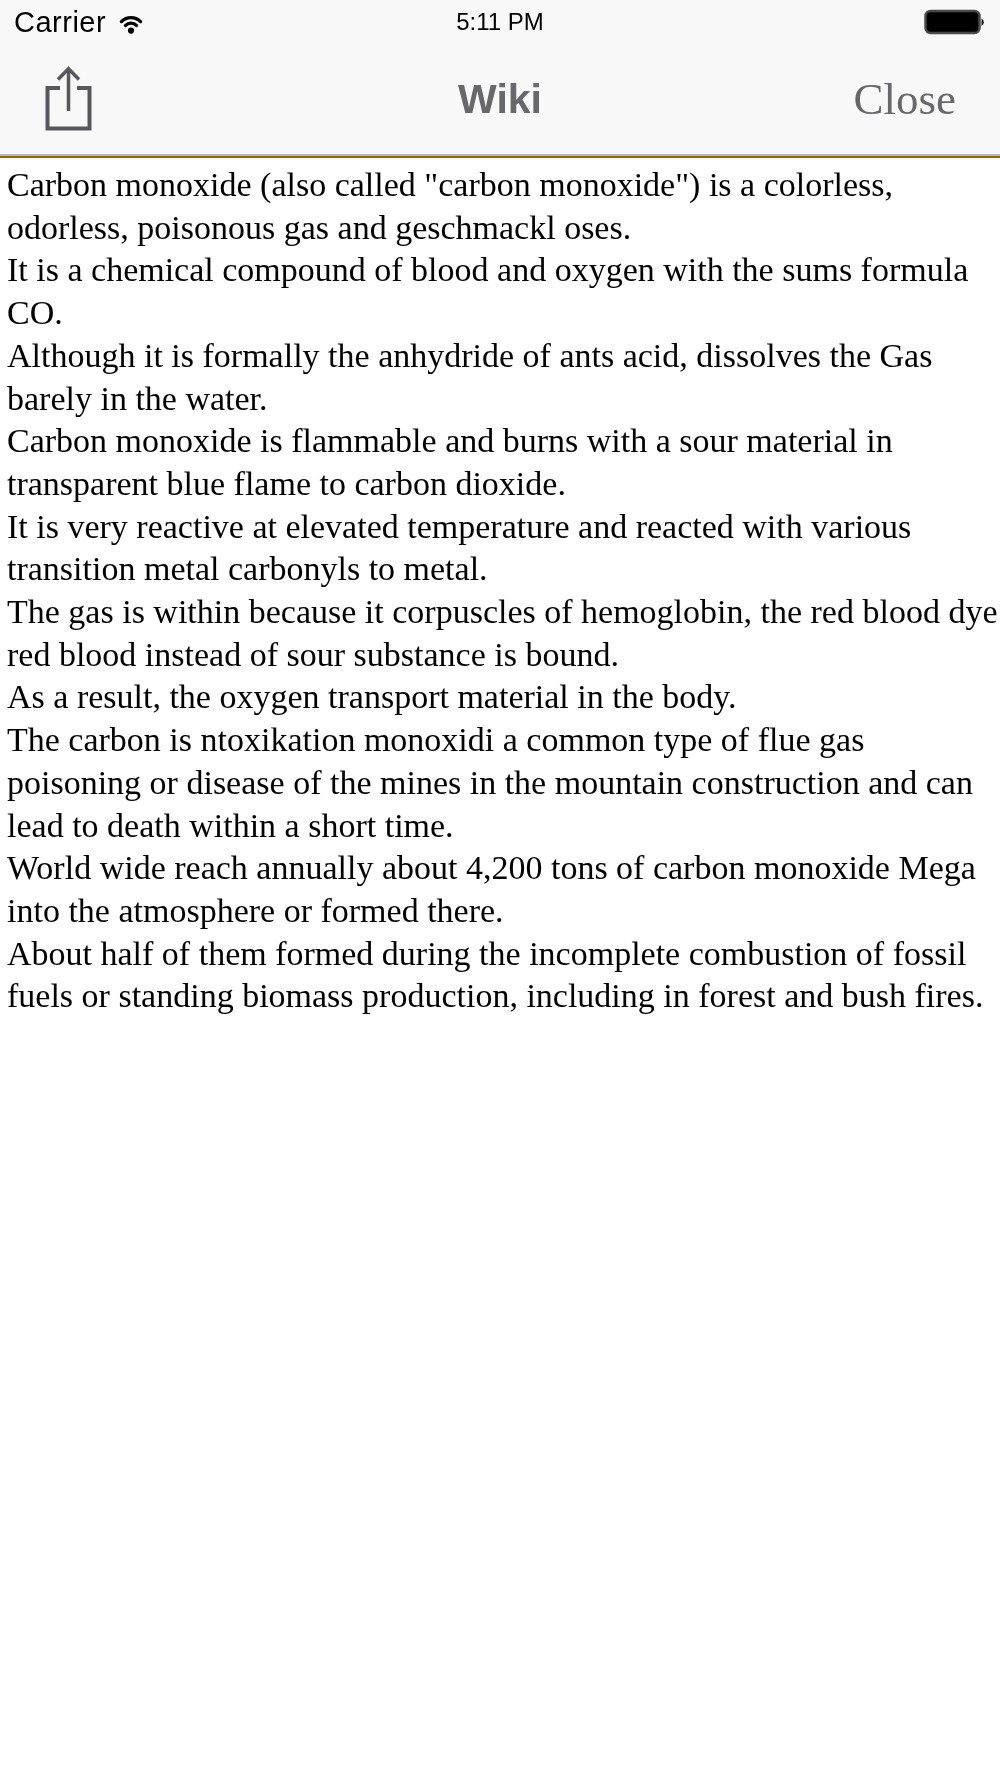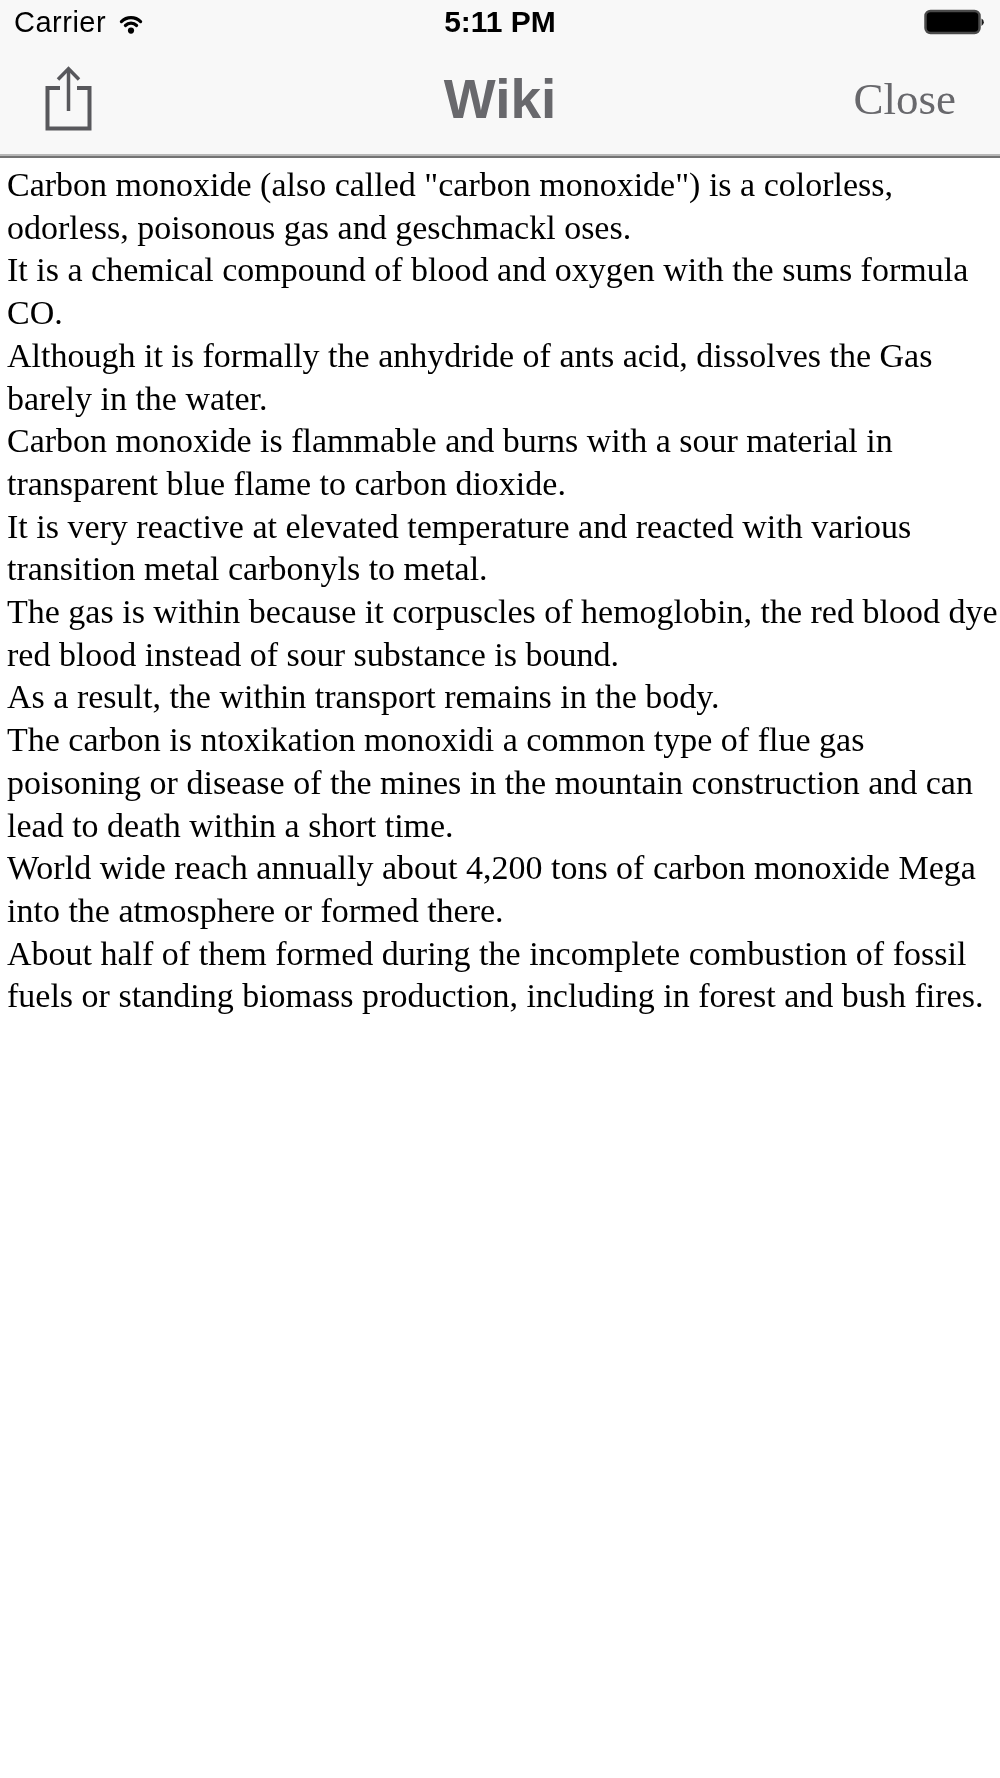--- a/index.html
+++ b/index.html
@@ -9,21 +9,21 @@
     --icon-gray: #58585c;
     --status-text: #000000;
     --body-text: #000000;
   }
   * { margin: 0; padding: 0; box-sizing: border-box; }
   html, body { background: #ffffff; }
   .screen {
     position: relative;
     width: 1000px;
     height: 1778px;
-    background: #737373;
+    background: #a16207;
     overflow: hidden;
     font-family: "Liberation Sans", sans-serif;
   }
   
   .status-bar {
     position: absolute;
     top: 0; left: 0;
     width: 100%;
     height: 44px;
     background: var(--bar-background);
@@ -40,22 +40,22 @@
   .carrier {
     font-size: 29px;
     color: var(--status-text);
     letter-spacing: 0.5px;
   }
   .sb-time {
     position: absolute;
     left: 50%;
     top: 50%;
     transform: translate(-50%, -50%);
-    font-size: 30px;
-    font-weight: bold;
+    font-size: 24px;
+    font-weight: normal;
     color: var(--status-text);
     white-space: nowrap;
   }
   .sb-right { display: flex; align-items: center; }
   
   .nav-bar {
     position: absolute;
     top: 44px; left: 0;
     width: 100%;
     height: 112px;
@@ -70,21 +70,21 @@
     border: none;
     padding: 2px;
     cursor: pointer;
     line-height: 0;
   }
   .nav-title {
     position: absolute;
     left: 50%;
     top: 50%;
     transform: translate(-50%, -50%);
-    font-size: 55px;
+    font-size: 41px;
     font-weight: bold;
     color: var(--nav-text);
     white-space: nowrap;
   }
   .close-btn {
     position: absolute;
     right: 44px;
     top: 50%;
     transform: translateY(-50%);
     background: none;
@@ -147,19 +147,19 @@
     <button class="close-btn">Close</button>
   </div>
 
   <div class="content">
       <div class="sentence">Carbon monoxide (also called "carbon monoxide") is a colorless, odorless, poisonous gas and geschmackl oses.</div>
       <div class="sentence">It is a chemical compound of blood and oxygen with the sums formula CO.</div>
       <div class="sentence">Although it is formally the anhydride of ants acid, dissolves the Gas barely in the water.</div>
       <div class="sentence">Carbon monoxide is flammable and burns with a sour material in transparent blue flame to carbon dioxide.</div>
       <div class="sentence">It is very reactive at elevated temperature and reacted with various transition metal carbonyls to metal.</div>
       <div class="sentence">The gas is within because it corpuscles of hemoglobin, the red blood dye red blood instead of sour substance is bound.</div>
-      <div class="sentence">As a result, the within transport remains in the body.</div>
+      <div class="sentence">As a result, the oxygen transport material in the body.</div>
       <div class="sentence">The carbon is ntoxikation monoxidi a common type of flue gas poisoning or disease of the mines in the mountain construction and can lead to death within a short time.</div>
       <div class="sentence">World wide reach annually about 4,200 tons of carbon monoxide Mega into the atmosphere or formed there.</div>
       <div class="sentence">About half of them formed during the incomplete combustion of fossil fuels or standing biomass production, including in forest and bush fires.</div>
     </div>
 
 </div>
 
 </body></html>

